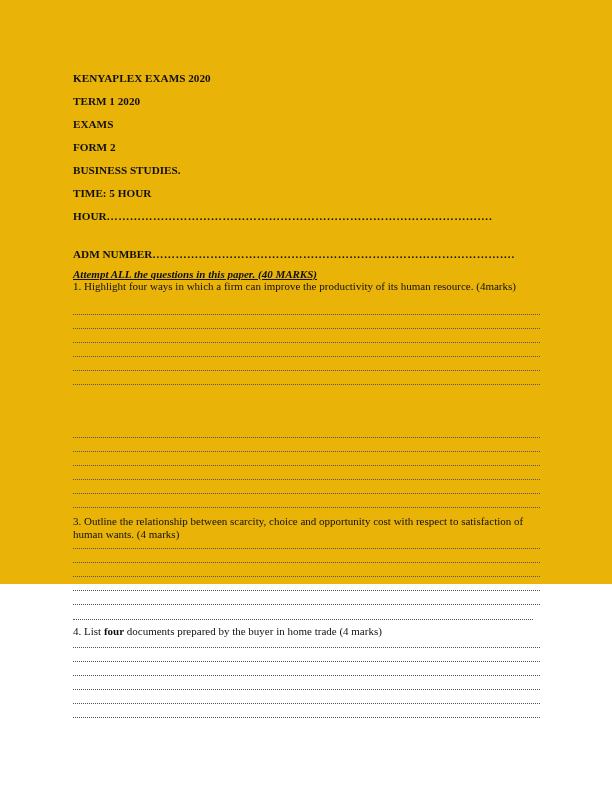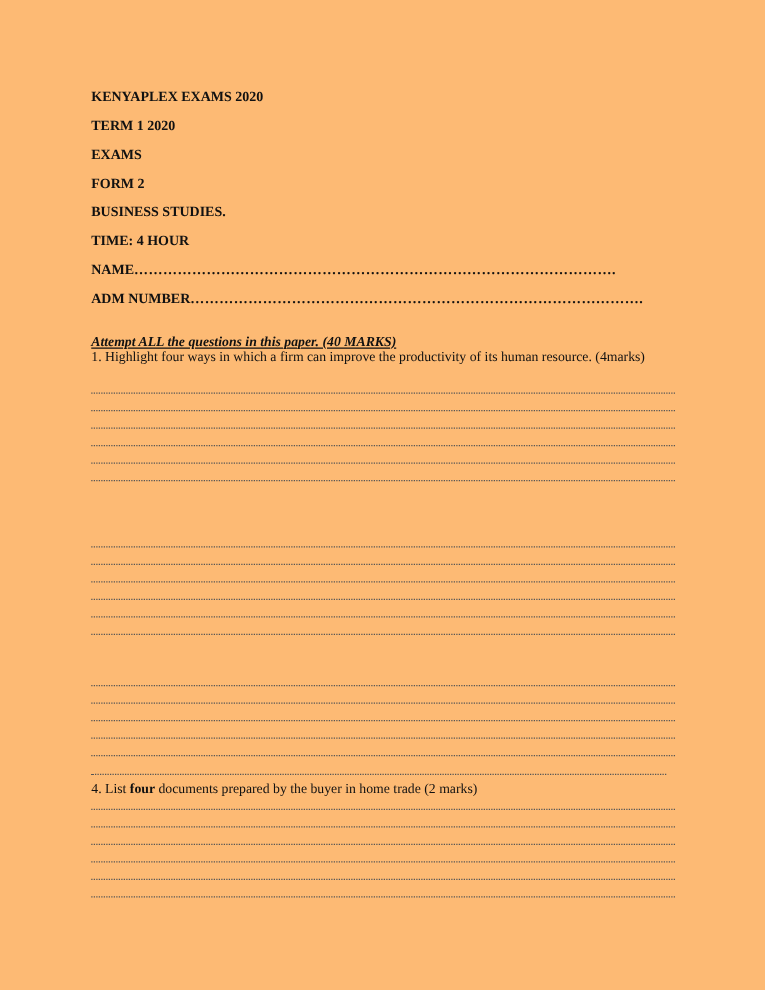--- a/index.html
+++ b/index.html
@@ -1,42 +1,42 @@
 <!DOCTYPE html>
 <html><head>
 <meta charset="utf-8">
 <style>
   html, body { margin:0; padding:0; background:#ffffff; }
   body { width:612px; height:792px; position:relative; overflow:hidden;
          font-family:"Liberation Serif", "DejaVu Serif", serif; color:#111; }
-  .page { position:absolute; left:0; top:0; width:612px; height:792px; background:#fdba74; }
+  .page { position:absolute; left:0; top:0; width:612px; height:584px; background:#eab308; }
   .hdr { position:absolute; left:73px; font-weight:bold; font-size:11.2px; white-space:nowrap; letter-spacing:0; }
   .instr { position:absolute; left:73px; top:268px; font-weight:bold; font-style:italic; text-decoration:underline; font-size:11px; }
   .q { position:absolute; left:73px; width:470px; font-size:11px; line-height:13px; }
   .dl { position:absolute; left:73px; width:467px; height:0; border-top:1px dotted #555; }
   .fillhdr { position:absolute; left:73px; font-weight:bold; font-size:11.2px; white-space:nowrap; }
   .fillhdr .dots { letter-spacing:0.4px; }
   b { font-weight:bold; }
 </style>
 </head>
 <body>
 
 <div class="page">
 
   <div class="hdr" style="top:72px">KENYAPLEX EXAMS 2020</div>
   <div class="hdr" style="top:95px">TERM 1 2020</div>
   <div class="hdr" style="top:118px">EXAMS</div>
   <div class="hdr" style="top:141px">FORM 2</div>
   <div class="hdr" style="top:164px">BUSINESS STUDIES.</div>
-  <div class="hdr" style="top:187px">TIME: 4 HOUR</div>
+  <div class="hdr" style="top:187px">TIME: 5 HOUR</div>
 
   <div class="fillhdr" style="top:210px">
-    <span>NAME</span><span class="dots">……………………………………………………………………………………….</span>
+    <span>HOUR</span><span class="dots">……………………………………………………………………………………….</span>
   </div>
-  <div class="fillhdr" style="top:233px">
+  <div class="fillhdr" style="top:248px">
     <span>ADM NUMBER</span><span class="dots">………………………………………………………………………………….</span>
   </div>
 
   <div class="instr">Attempt ALL the questions in this paper. (40 MARKS)</div>
 
   <div class="q" style="top:280px">
     <span>1.</span>
     <span>Highlight four ways in which a firm can improve the productivity of its human resource. (4marks)</span>
   </div>
   <div class="dl" style="top:314px"></div>
@@ -46,30 +46,34 @@
   <div class="dl" style="top:370px"></div>
   <div class="dl" style="top:384px"></div>
 
   <div class="dl" style="top:437px"></div>
   <div class="dl" style="top:451px"></div>
   <div class="dl" style="top:465px"></div>
   <div class="dl" style="top:479px"></div>
   <div class="dl" style="top:493px"></div>
   <div class="dl" style="top:507px"></div>
 
+  <div class="q" style="top:515px">
+    <span>3.</span>
+    <span>Outline the relationship between scarcity, choice and opportunity cost with respect to satisfaction of human wants. (4 marks)</span>
+  </div>
   <div class="dl" style="top:548px"></div>
   <div class="dl" style="top:562px"></div>
   <div class="dl" style="top:576px"></div>
   <div class="dl" style="top:590px"></div>
   <div class="dl" style="top:604px"></div>
   <div class="dl" style="top:619px; width:460px"></div>
 
   <div class="q" style="top:625px">
     <span>4.</span>
-    <span>List </span><b>four</b><span> documents prepared by the buyer in home trade (2 marks)</span>
+    <span>List </span><b>four</b><span> documents prepared by the buyer in home trade (4 marks)</span>
   </div>
   <div class="dl" style="top:647px"></div>
   <div class="dl" style="top:661px"></div>
   <div class="dl" style="top:675px"></div>
   <div class="dl" style="top:689px"></div>
   <div class="dl" style="top:703px"></div>
   <div class="dl" style="top:717px"></div>
 
 </div>
 

